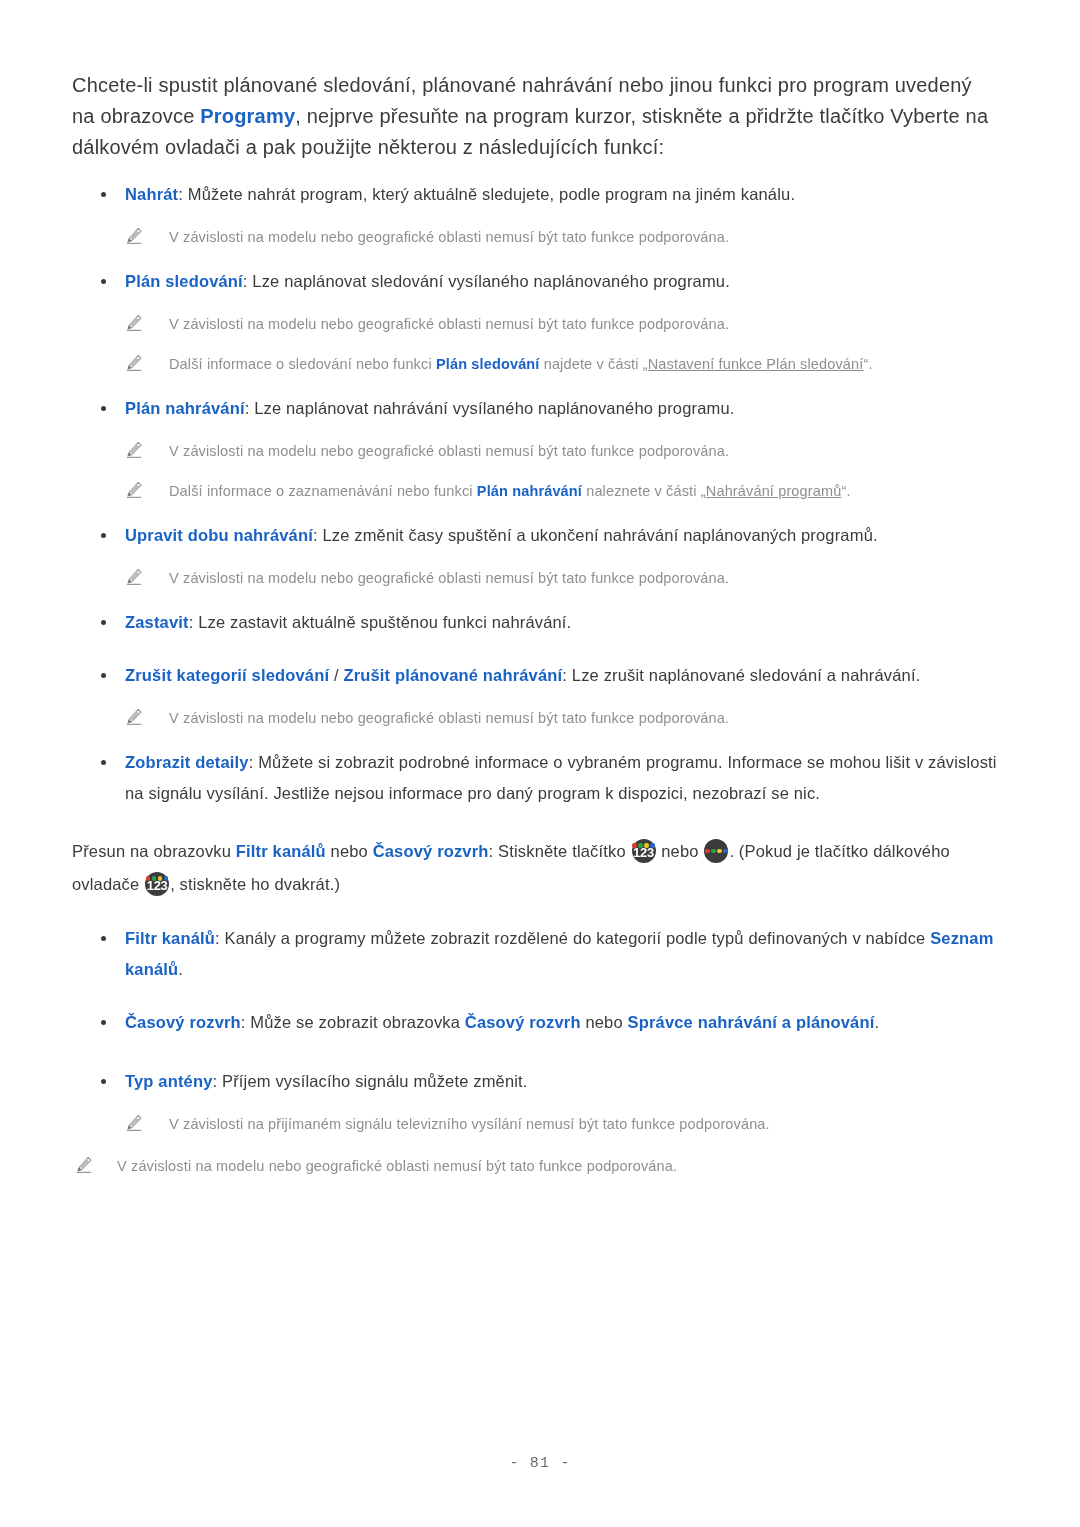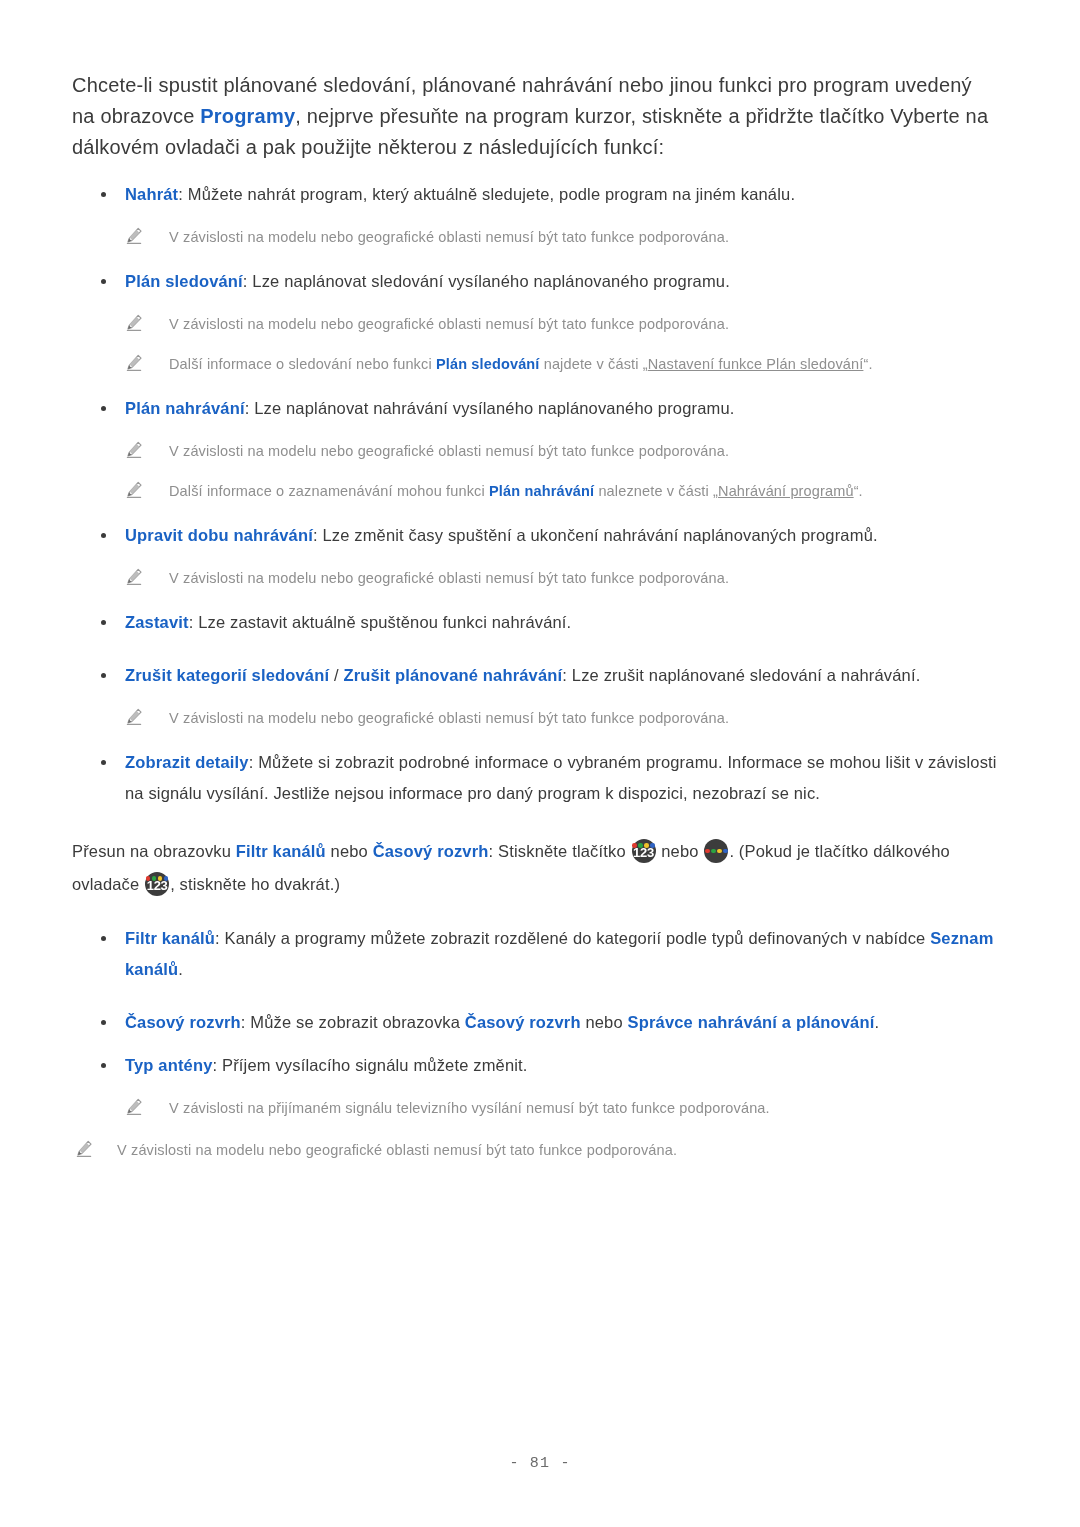--- a/index.html
+++ b/index.html
@@ -219,21 +219,21 @@
     <span>V závislosti na modelu nebo geografické oblasti nemusí být tato funkce podporována.</span>
   </p>
 
   <p class="note">
     <svg class="pencil" viewBox="0 0 20 20">
       <path d="M14.2 2.4 L17.0 5.2 L7.4 14.8 L4.0 15.9 L5.1 12.6 Z" fill="#ffffff" stroke="#9a9a9a" stroke-width="1.2" stroke-linejoin="round"></path>
       <path d="M12.6 4.0 L15.4 6.8 L8.2 14.0 L5.4 11.2 Z" fill="#bdbdbd"></path>
       <path d="M4.0 15.9 L5.1 12.6 L7.4 14.8 Z" fill="#6e6e6e"></path>
       <path d="M3.4 17.4 L16.6 17.4" stroke="#9a9a9a" stroke-width="1.2" stroke-linecap="round"></path>
     </svg>
-    <span>Další informace o zaznamenávání mohou funkci </span><span class="lnk">Plán nahrávání</span><span> naleznete v části „</span><span class="ref">Nahrávání programů</span><span>“.</span>
+    <span>Další informace o zaznamenávání nebo funkci </span><span class="lnk">Plán nahrávání</span><span> naleznete v části „</span><span class="ref">Nahrávání programů</span><span>“.</span>
   </p>
 
   <p class="bullet">
     <span class="lnk">Upravit dobu nahrávání</span><span>: Lze změnit časy spuštění a ukončení nahrávání naplánovaných programů.</span>
   </p>
 
   <p class="note">
     <svg class="pencil" viewBox="0 0 20 20">
       <path d="M14.2 2.4 L17.0 5.2 L7.4 14.8 L4.0 15.9 L5.1 12.6 Z" fill="#ffffff" stroke="#9a9a9a" stroke-width="1.2" stroke-linejoin="round"></path>
       <path d="M12.6 4.0 L15.4 6.8 L8.2 14.0 L5.4 11.2 Z" fill="#bdbdbd"></path>
@@ -285,21 +285,21 @@
   </p>
 
   <p class="bullet" style="margin-top:22px;">
     <span class="lnk">Filtr kanálů</span><span>: Kanály a programy můžete zobrazit rozdělené do kategorií podle typů definovaných v nabídce </span><span class="lnk">Seznam kanálů</span><span>.</span>
   </p>
 
   <p class="bullet" style="margin-top:22px;">
     <span class="lnk">Časový rozvrh</span><span>: Může se zobrazit obrazovka </span><span class="lnk">Časový rozvrh</span><span> nebo </span><span class="lnk">Správce nahrávání a plánování</span><span>.</span>
   </p>
 
-  <p class="bullet" style="margin-top:12px;">
+  <p class="bullet" style="margin-top:28px;">
     <span class="lnk">Typ antény</span><span>: Příjem vysílacího signálu můžete změnit.</span>
   </p>
 
   <p class="note">
     <svg class="pencil" viewBox="0 0 20 20">
       <path d="M14.2 2.4 L17.0 5.2 L7.4 14.8 L4.0 15.9 L5.1 12.6 Z" fill="#ffffff" stroke="#9a9a9a" stroke-width="1.2" stroke-linejoin="round"></path>
       <path d="M12.6 4.0 L15.4 6.8 L8.2 14.0 L5.4 11.2 Z" fill="#bdbdbd"></path>
       <path d="M4.0 15.9 L5.1 12.6 L7.4 14.8 Z" fill="#6e6e6e"></path>
       <path d="M3.4 17.4 L16.6 17.4" stroke="#9a9a9a" stroke-width="1.2" stroke-linecap="round"></path>
     </svg>

